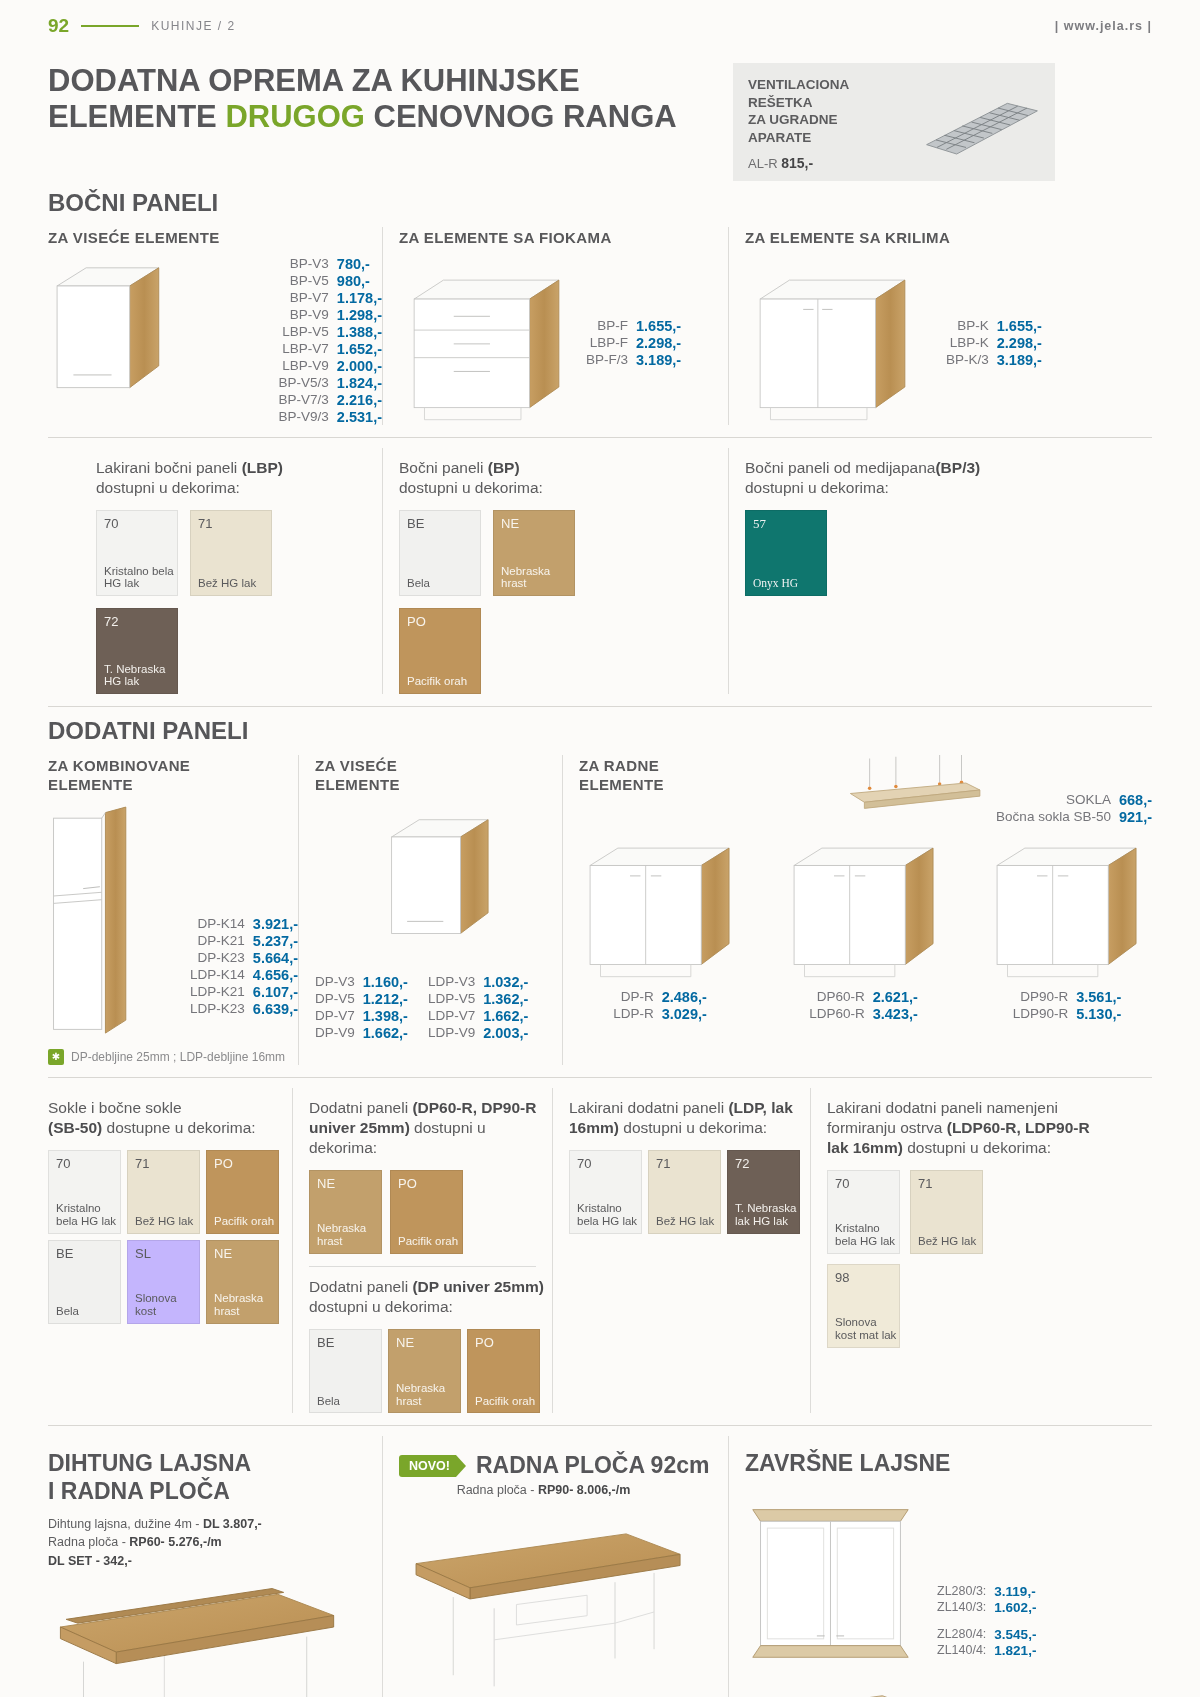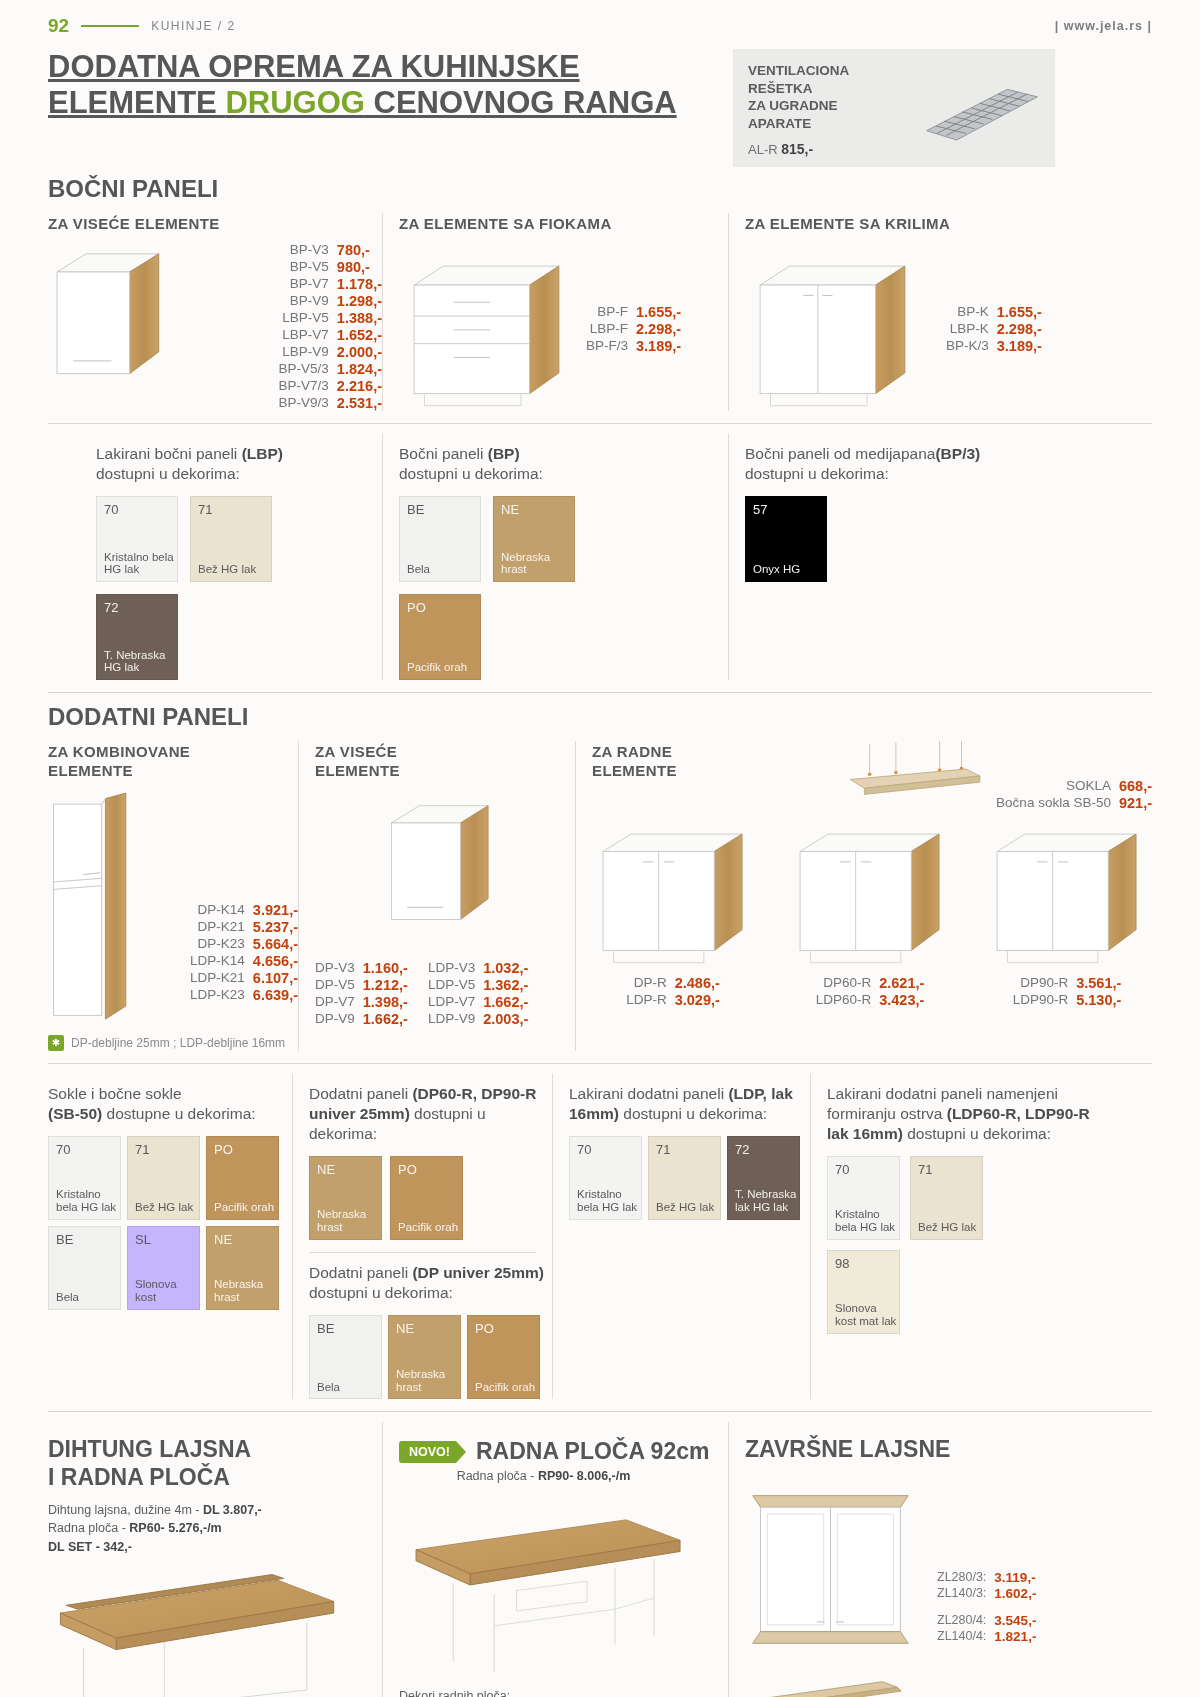--- a/index.html
+++ b/index.html
@@ -10,21 +10,21 @@
     padding:0 48px;position:relative;overflow:hidden;
   }
   
   .topbar{display:flex;justify-content:space-between;align-items:center;padding-top:15px;}
   .tb-left{display:flex;align-items:center;}
   .pagenum{color:#7aa62a;font-weight:bold;font-size:19px;}
   .tb-line{display:inline-block;width:58px;height:2px;background:#7aa62a;margin:0 12px;}
   .crumb{font-size:12px;color:#85858a;letter-spacing:1.5px;}
   .tb-right{font-size:12.5px;color:#7c7c80;letter-spacing:1px;font-weight:bold;}
   
-  .title-row{position:relative;margin-top:12px;min-height:122px;text-decoration:underline;}
+  .title-row{position:relative;margin-top:26px;min-height:122px;}
   .main-title{font-size:31px;line-height:1.16;font-weight:bold;color:#57575a;margin:0;max-width:690px;}
   .t-line{display:block;white-space:pre;}
   .green{color:#7aa62a;}
   .vent-box{position:absolute;right:97px;top:0;width:322px;min-height:110px;background:#ebebe9;
     display:flex;gap:6px;padding:13px 12px 10px 15px;box-sizing:border-box;}
   .vent-title{font-weight:bold;font-size:13.5px;white-space:pre-line;color:#5c5c5e;line-height:1.3;}
   .vent-price{margin-top:9px;font-size:13px;color:#6e6e70;}
   .vent-price b{color:#454547;font-size:14px;}
   .grille-svg{margin-left:auto;align-self:center;flex:none;}
   
@@ -34,21 +34,21 @@
   
   .frow{display:flex;align-items:stretch;}
   .col{box-sizing:border-box;}
   .sep{border-left:1px solid #dddcd9;padding-left:16px;}
   .divider{border:none;border-top:1px solid #d9d7d3;margin:12px 0 10px;}
   
   .price-list{display:grid;grid-template-columns:max-content max-content;column-gap:8px;row-gap:1px;
     align-content:start;font-size:13.5px;}
   .price-row{display:contents;}
   .p-code{text-align:right;color:#75757a;}
-  .p-val{font-weight:bold;color:#c2410c;font-size:14.5px;}
+  .p-val{font-weight:bold;color:#0369a1;font-size:14.5px;}
   .small-prices{font-size:12.5px;}
   .small-prices .p-val{font-size:13.5px;}
   
   .dk-title{font-size:15.5px;color:#5b5b5d;line-height:1.3;margin:10px 0 12px;white-space:pre-line;}
   .dk-title b{color:#4c4c4e;}
   .sw-grid{display:grid;gap:12px;justify-content:start;}
   .sw-lg{--w:82px;--h:86px;}
   .sw-md{--w:73px;--h:84px;}
   .gc1{grid-template-columns:repeat(1,var(--w));}
   .gc2{grid-template-columns:repeat(2,var(--w));}
@@ -74,21 +74,21 @@
   .hflex{display:flex;gap:12px;}
   .spread{justify-content:space-between;}
   .al-end{align-items:flex-end;}
   .dekor1-row{min-height:210px;}
   .dekor1-row .c1{width:334px;padding-left:48px;}
   .dekor1-row .c2{width:346px;}
   .dekor1-row .c3{flex:1;}
   .dod-row{min-height:268px;}
   .dod-row .c1{width:250px;display:flex;flex-direction:column;}
   .dod-row .c2{width:264px;display:flex;flex-direction:column;}
-  .dod-row .c3{flex:1;margin-left:13px;}
+  .dod-row .c3{flex:1;}
   .radne-head{display:flex;justify-content:space-between;align-items:flex-start;}
   .sokla-flex{display:flex;gap:12px;align-items:flex-end;}
   .units{display:flex;justify-content:space-between;margin-top:4px;padding-right:4px;}
   .unit{display:flex;flex-direction:column;align-items:center;}
   .unit .price-list{margin-top:8px;}
   .dekor2-row{min-height:252px;}
   .dekor2-row .c1{width:244px;}
   .dekor2-row .c2{width:260px;}
   .dekor2-row .c3{width:258px;}
   .dekor2-row .c4{flex:1;}
@@ -354,21 +354,21 @@
           <div class="swatch tx-wood" style="background: rgb(191, 149, 92); color: rgb(248, 244, 237);">
             <span class="sw-code">PO</span>
             <span class="sw-name">Pacifik orah</span>
           </div>
         </div>
     </div>
     <div class="col c3 sep">
       <p class="dk-title"><span>Bočni paneli od medijapana</span><b>(BP/3)</b><span>
 dostupni u dekorima:</span></p>
       <div class="sw-grid sw-lg gc1">
-          <div class="swatch tx-gloss-dark" style="background: #000000; color: rgb(241, 242, 242);">
+          <div class="swatch tx-gloss-dark" style="background: #0f766e; color: rgb(241, 242, 242); font-family: Liberation Serif, serif;">
             <span class="sw-code">57</span>
             <span class="sw-name">Onyx HG</span>
           </div>
         </div>
     </div>
   </section>
 
   <hr class="divider">
 
   <h2 class="sec-heading">DODATNI PANELI</h2>

